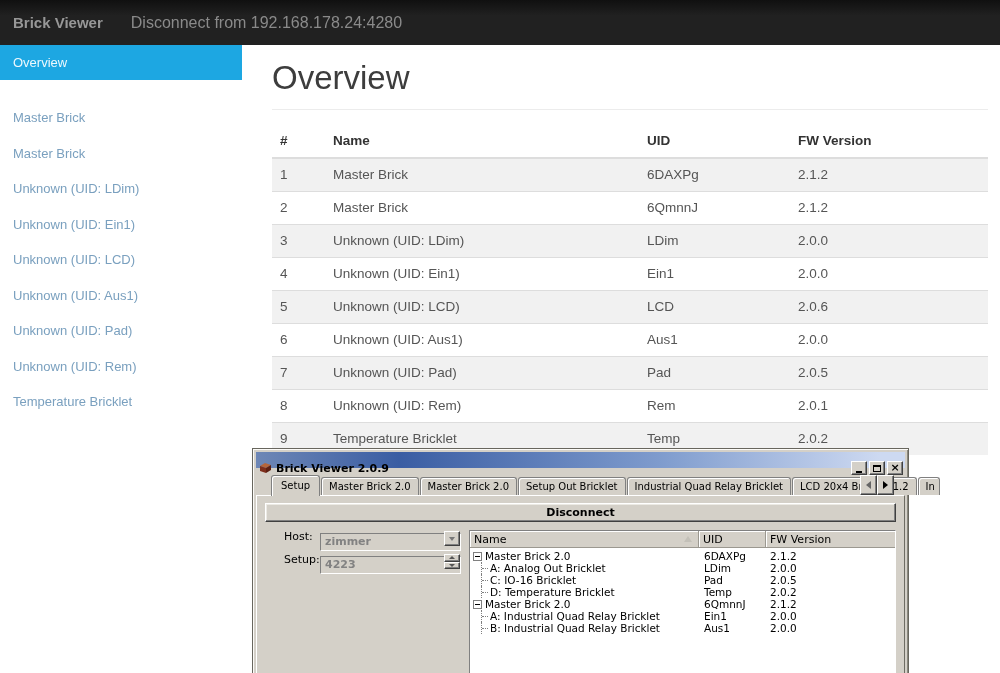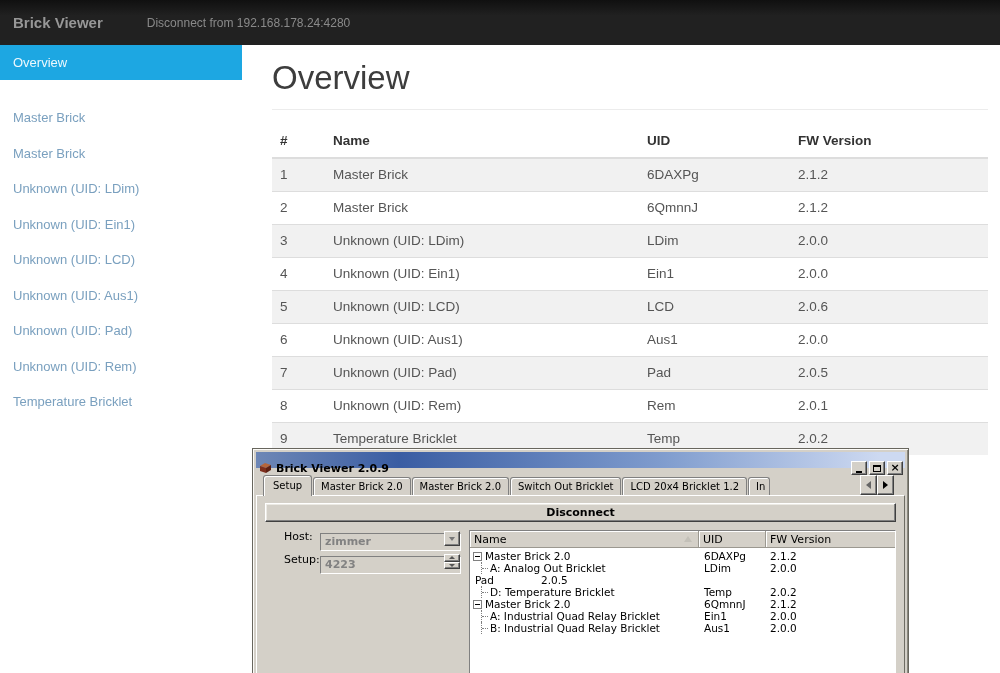--- a/index.html
+++ b/index.html
@@ -4,21 +4,21 @@
 <style>
   * { margin:0; padding:0; box-sizing:border-box; }
   html,body { width:1000px; height:673px; overflow:hidden; background:#fff;
               font-family:"Liberation Sans", sans-serif; }
   .page { position:relative; width:1000px; height:673px; }
 
   
   .topbar { position:absolute; left:0; top:0; width:1000px; height:45px;
             background:linear-gradient(#101010,#212121 35%); display:flex; align-items:center; }
   .brand { margin-left:13px; font-size:15px; font-weight:bold; color:#979797; }
-  .top-disconnect { margin-left:44px; font-size:12px; color:#8a8a8a; cursor:pointer; text-decoration:none; }
+  .top-disconnect { margin-left:28px; font-size:16px; color:#8a8a8a; cursor:pointer; text-decoration:none; }
 
   
   .sidebar-active { position:absolute; left:0; top:45px; width:242px; height:35px;
                     background:#1da7e2; color:#eef8fd; font-size:13px; line-height:35px;
                     padding-left:13px; cursor:pointer; }
   .sidebar-list { position:absolute; left:0; top:100px; width:242px; }
   .side-item { height:35.5px; display:flex; align-items:center; padding-left:13px;
                color:#7aa0bf; font-size:13px; cursor:pointer; }
 
   
@@ -42,21 +42,21 @@
   .title-text { font-size:11px; font-weight:bold; color:#000; margin-left:4px; flex:1;
                 white-space:nowrap; overflow:hidden; }
   .winbtn { width:16px; height:14px; margin-left:2px; background:#d4d0c8; cursor:pointer;
             border:1px solid; border-color:#fff #404040 #404040 #fff;
             box-shadow:inset -1px -1px 0 #808080; display:flex; align-items:center; justify-content:center; }
   .glyph-min { width:6px; height:2px; background:#000; margin-top:7px; }
   .glyph-max { width:8px; height:7px; border:1px solid #000; border-top-width:2px; }
   .glyph-close { font-size:11px; font-weight:bold; line-height:10px; color:#000; }
 
   .tabbar { position:relative; display:flex; align-items:flex-end; height:26px;
-            padding:4px 48px 0 8px; }
+            padding:4px 48px 0 16px; }
   .tab { font-size:10px; color:#000; background:#d4d0c8; padding:3px 7px 3px;
          border:1px solid #808080; border-bottom:none; border-radius:3px 3px 0 0;
          box-shadow:inset 1px 1px 0 #fff; white-space:nowrap; cursor:pointer; margin-right:1px; }
   .tab.active { padding:4px 9px 5px; margin-bottom:-1px; position:relative; z-index:3; }
   .tab.truncated { width:22px; min-width:22px; overflow:hidden; padding-right:0; }
   .tab-scrolls { position:absolute; right:12px; bottom:0; display:flex; }
   .scrollbtn { width:17px; height:20px; background:#d4d0c8; cursor:pointer;
                border:1px solid; border-color:#fff #404040 #404040 #fff;
                box-shadow:inset -1px -1px 0 #808080;
                display:flex; align-items:center; justify-content:center; }
@@ -219,21 +219,22 @@
         </span>
       <span class="winbtn">
           <span class="glyph-close">×</span>
         </span>
     </div>
 
     <div class="tabbar">
       <span class="tab active">Setup</span>
       <span class="tab">Master Brick 2.0</span>
       <span class="tab">Master Brick 2.0</span>
-      <span class="tab">Switch Out Bricklet</span>
+      <span class="tab">Setup Out Bricklet</span>
+      <span class="tab">Industrial Quad Relay Bricklet</span>
       <span class="tab">LCD 20x4 Bricklet 1.2</span>
       <span class="tab truncated">In</span>
       <span class="tab-scrolls">
         <span class="scrollbtn">
             <span class="tri-left"></span>
           </span>
         <span class="scrollbtn">
             <span class="tri-right"></span>
           </span>
       </span>
@@ -297,20 +298,25 @@
             <div class="trow">
               <span class="tc-name">
                   <span class="tvline"></span>
                   <span class="thline"></span>
                   <span>A: Analog Out Bricklet</span>
                 </span>
               <span class="tc-uid">LDim</span>
               <span class="tc-fw">2.0.0</span>
             </div>
             <div class="trow">
+              <span class="tc-name">
+                  <span class="tvline"></span>
+                  <span class="thline"></span>
+                  <span>C: IO-16 Bricklet</span>
+                </span>
               <span class="tc-uid">Pad</span>
               <span class="tc-fw">2.0.5</span>
             </div>
             <div class="trow">
               <span class="tc-name">
                   <span class="tvline"></span>
                   <span class="thline"></span>
                   <span>D: Temperature Bricklet</span>
                 </span>
               <span class="tc-uid">Temp</span>

